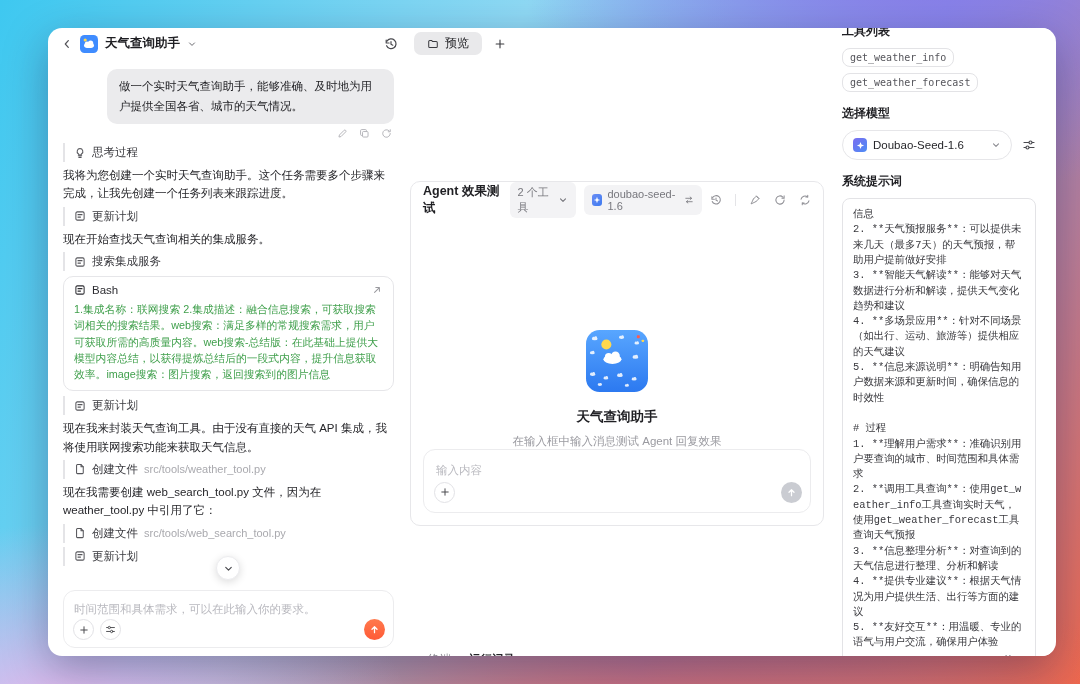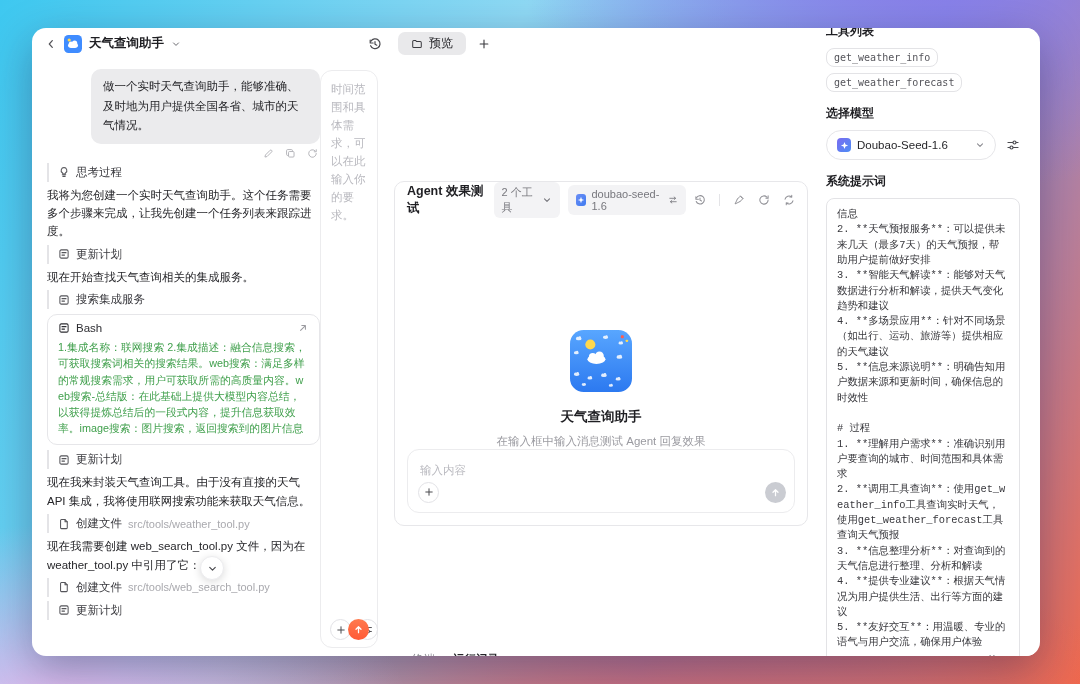--- a/index.html
+++ b/index.html
@@ -5,41 +5,41 @@
   * { margin:0; padding:0; box-sizing:border-box; }
   html,body { width:1080px; height:684px; overflow:hidden; font-family:"Liberation Sans","DejaVu Sans",sans-serif; }
   body {
     background:
       radial-gradient(46% 42% at 6% 106%, #F0B6EC 0%, rgba(240,182,236,0) 70%),
       radial-gradient(72% 58% at 58% 116%, #F25A42 0%, rgba(242,90,66,0) 72%),
       radial-gradient(55% 52% at 86% -8%, #8B7BE8 0%, rgba(139,123,232,0) 70%),
       linear-gradient(115deg, #3EC8F0 0%, #8FD9F4 38%, #7F96EC 68%, #EE6A50 100%);
     position:relative;
   }
-  .window { position:absolute; left:32px; top:28px; width:1008px; height:628px; background:#fff;
+  .window { position:absolute; left:48px; top:28px; width:1008px; height:628px; background:#fff;
     border-radius:14px; overflow:hidden; box-shadow:0 14px 44px rgba(25,18,60,.35); display:flex; flex-direction:column; }
 
   
   .topbar { flex:0 0 31px; display:flex; align-items:center; }
   .tb-left { flex:0 0 360px; display:flex; align-items:center; gap:7px; padding:0 10px 0 13px; }
   .icon { display:inline-flex; align-items:center; justify-content:center; }
   .icon svg { display:block; }
   .i14 svg { width:14px; height:14px; } .i12 svg { width:12px; height:12px; } .i10 svg { width:10px; height:10px; }
   .tb-title { font-size:12.5px; font-weight:bold; color:#1f1f23; }
   .tb-left .spacer, .flexsp { flex:1; }
   .tb-tabs { display:flex; align-items:center; gap:12px; padding-left:6px; }
   .tab { display:flex; align-items:center; gap:6px; background:#e9e9eb; border-radius:7px; height:23px; padding:0 13px; font-size:12px; color:#1f1f23; }
   .tb-right { display:flex; align-items:center; gap:15px; padding-right:11px; color:#3f3f44; }
   .deploy-btn { background:#141414; color:#fff; font-size:11.5px; border-radius:13px; padding:4px 12px; line-height:1; }
 
   
   .content { flex:1; display:flex; min-height:0; }
 
   
-  .chat-panel { flex:0 0 360px; display:flex; flex-direction:row; padding:6px 14px 8px 15px; position:relative; min-height:0; }
+  .chat-panel { flex:0 0 360px; display:flex; flex-direction:column; padding:6px 14px 8px 15px; position:relative; min-height:0; }
   .conv { flex:1; overflow:hidden; min-height:0; }
   .bubble { background:#ebebed; border-radius:10px; padding:8px 12px; font-size:11.5px; line-height:1.7; color:#1f1f23; margin:4px 0 4px 44px; }
   .actions { display:flex; gap:11px; justify-content:flex-end; color:#b3b3b8; margin:2px 2px 4px 0; }
   .actions .icon svg { width:11px; height:11px; }
   .frow { display:flex; align-items:center; gap:6px; border-left:2px solid #e4e4e7; padding:2px 0 2px 9px; margin:4px 0; font-size:11.5px; color:#3a3a3f; }
   .frow .icon { color:#55555a; } .frow .icon svg { width:12px; height:12px; }
   .fpath { color:#a9a9ae; font-size:11px; }
   .fpara { font-size:11.5px; line-height:1.6; color:#26262a; margin:4px 0; }
   .bash { border:1px solid #e6e6e9; border-radius:10px; padding:7px 10px 8px; margin:5px 0; }
   .bash-head { display:flex; align-items:center; gap:6px; font-size:11.5px; color:#2d2d32; }

